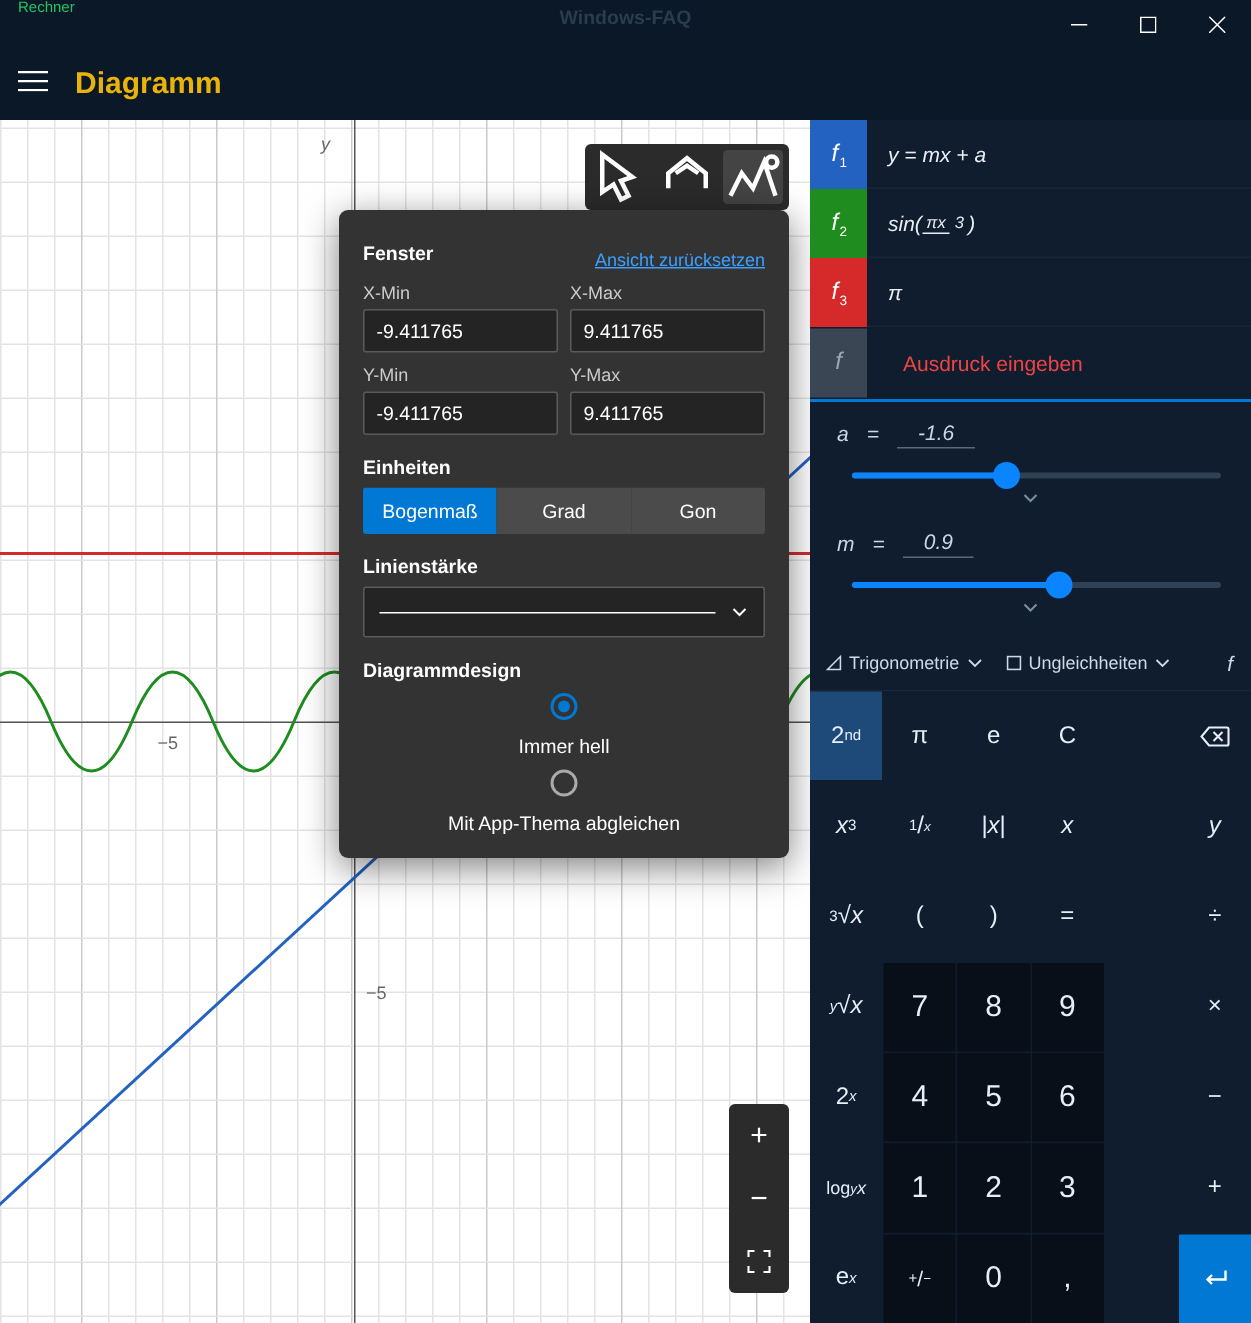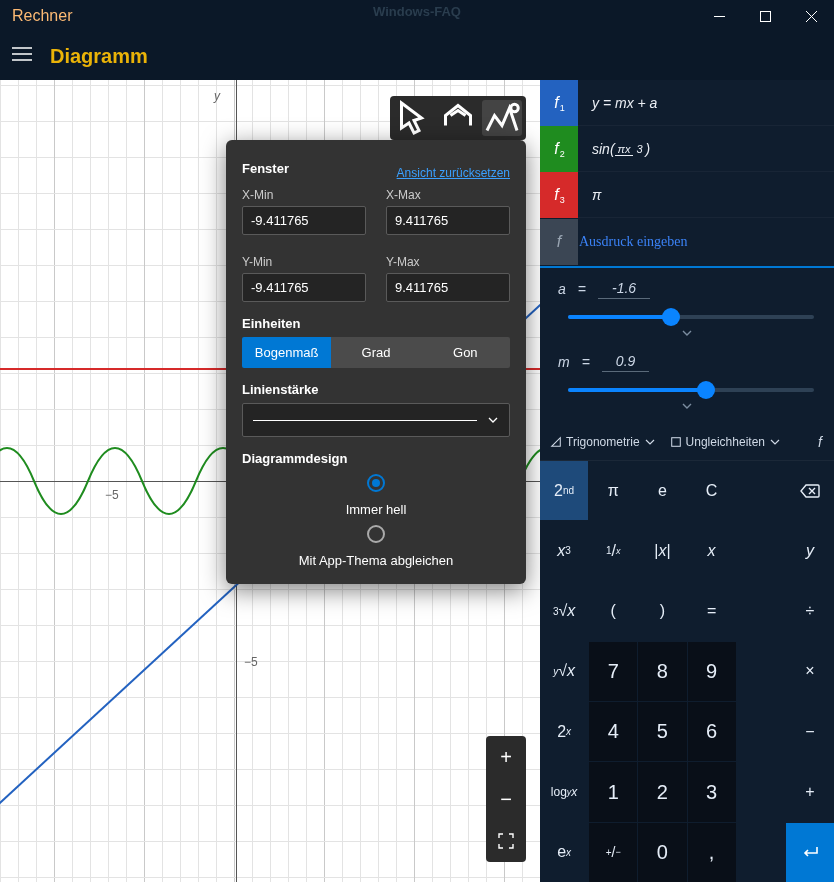--- a/index.html
+++ b/index.html
@@ -1,19 +1,19 @@
 <!DOCTYPE html>
 <html><head>
 <meta charset="utf-8">
 <style>
 * { margin: 0; padding: 0; box-sizing: border-box; font-family: "Segoe UI", Arial, sans-serif; }
 body { width: 834px; height: 882px; background: #0b1828; overflow: hidden; position: relative; }
 
 
-.titlebar { height: 32px; display: flex; align-items: center; justify-content: space-between; padding-left: 12px; color: #fdba74; font-size: 16px; }
+.titlebar { height: 32px; display: flex; align-items: flex-start; justify-content: space-between; padding-left: 12px; color: #22c55e; font-size: 10px; }
 .watermark { position: absolute; left: 50%; transform: translateX(-50%); top: 4px; color: #2a3d4e; font-size: 13px; font-weight: 600; }
 .winbtns { display: flex; gap: 0; }
 .winbtn { width: 46px; height: 32px; display: flex; align-items: center; justify-content: center; color: #fff; }
 .winbtn svg { width: 11px; height: 11px; }
 
 
 .header { height: 48px; display: flex; align-items: center; padding-left: 12px; gap: 18px; }
 .hamburger { width: 20px; color: #fff; }
 .header-title { color: #eab308; font-size: 20px; font-weight: 600; }
 
@@ -48,21 +48,21 @@
 
 .zoombox { position:absolute; bottom: 20px; right: 14px; background:#2b2b2b; border-radius:4px; display:flex; flex-direction:column; }
 .zoombtn { width:40px; height:42px; display:flex; align-items:center; justify-content:center; color:#fff; font-size:20px; }
 
 
 .options-panel { position:absolute; top:60px; left:226px; width:300px; background:#333; border-radius:6px; padding:16px; color:#fff; font-size:13px; box-shadow:0 6px 24px rgba(0,0,0,.5); }
 .options-panel h2 { font-size:18px; font-weight:600; margin-bottom:12px; }
 .opt-row { display:flex; justify-content:space-between; align-items:center; margin-bottom:8px; }
 .opt-label { font-weight:600; font-size:13px; }
 .reset-link { color:#3aa0ff; font-size:12px; text-decoration:underline; cursor:pointer;margin-top:10px; }
-.input-grid { display:grid; grid-template-columns:1fr 1fr; gap:20px; margin-bottom:14px; }
+.input-grid { display:grid; grid-template-columns:1fr 1fr; gap:8px; margin-bottom:14px; }
 .input-col label { font-size:12px; color:#ccc; display:block; margin-bottom:4px; }
 .input-col input { width:100%; background:#242424; border:1px solid #5a5a5a; color:#fff; padding:6px 8px; font-size:13px; border-radius:2px; }
 .seg { display:flex; margin-top:6px; margin-bottom:14px; border-radius:2px; overflow:hidden; }
 .seg button { flex:1; border:none; background:#4b4b4b; color:#fff; padding:8px 0; font-size:13px; cursor:pointer; }
 .seg button.on { background:#0078d4; }
 .select { margin-top:6px; margin-bottom:14px; background:#242424; border:1px solid #5a5a5a; height:34px; border-radius:2px; display:flex; align-items:center; justify-content:space-between; padding:0 10px; }
 .select .lineprev { flex:1; height:1px; background:#fff; margin-right:10px; }
 .select svg { width:12px; height:12px; stroke:#fff; }
 .radio-row { display:flex; align-items:center; gap:10px; margin-top:8px; font-size:13px;flex-direction:column; }
 .radio { width:18px; height:18px; border-radius:50%; border:2px solid #aaa; display:inline-flex; align-items:center; justify-content:center; }
@@ -72,21 +72,21 @@
 
 .funcrow { height:46px; display:flex; align-items:center; border-bottom:1px solid rgba(255,255,255,.04); }
 .funcbadge { width:38px; height:46px; display:flex; align-items:center; justify-content:center; color:#fff; font-style:italic; font-size:16px; position:relative; }
 .funcbadge sub { font-size:9px; font-style:normal; position:relative; top:5px; left:1px; }
 .funcexpr { flex:1; color:#eaeef4; font-size:14px; padding-left:14px; font-style:italic; }
 .funcexpr .frac { display:inline-flex; flex-direction:row; align-items:center; vertical-align:middle; font-size:11px; line-height:1; }
 .funcexpr .frac span:first-child { border-bottom:1px solid #eaeef4; padding:0 3px; }
 .funcexpr .frac span:last-child { padding:0 3px; }
 .expr-input { height:48px; display:flex; align-items:center; }
 .expr-input .funcbadge { background:#3b4654; color:#9aa6b3; }
-.expr-input .ph { color:#3b82f6; font-size:14px; padding-left:1px;font-family:Liberation Serif, serif; }
+.expr-input .ph { color:#ef4444; font-size:14px; padding-left:24px; }
 .accent-bar { height:2px; background:#0078d4; }
 
 
 .sliders { padding:10px 18px 0 18px; }
 .slider-block { margin-bottom:4px; }
 .slider-eq { color:#ccd7e6; font-size:14px; font-style:italic; display:flex; align-items:center; gap:12px; }
 .slider-eq .val { border-bottom:1px solid #5a6a7a; padding:2px 14px; font-style:italic; }
 .slider-track { position:relative; height:4px; background:#2e4155; margin:16px 2px 6px 10px; border-radius:2px; }
 .slider-fill { position:absolute; height:4px; background:#0a84ff; border-radius:2px; }
 .slider-thumb { position:absolute; width:18px; height:18px; border-radius:50%; background:#0a84ff; top:-7px; margin-left:-9px; }

